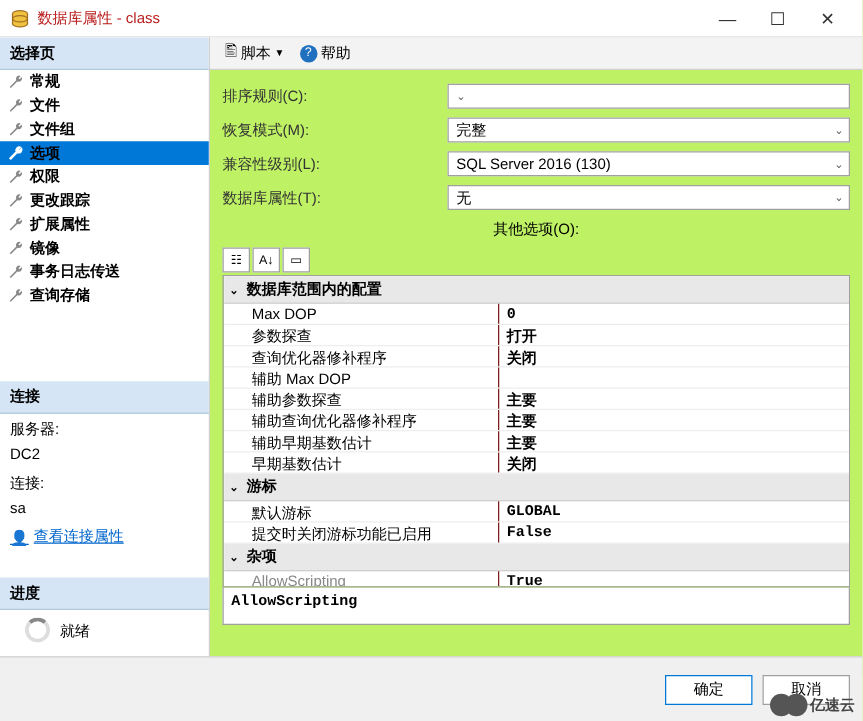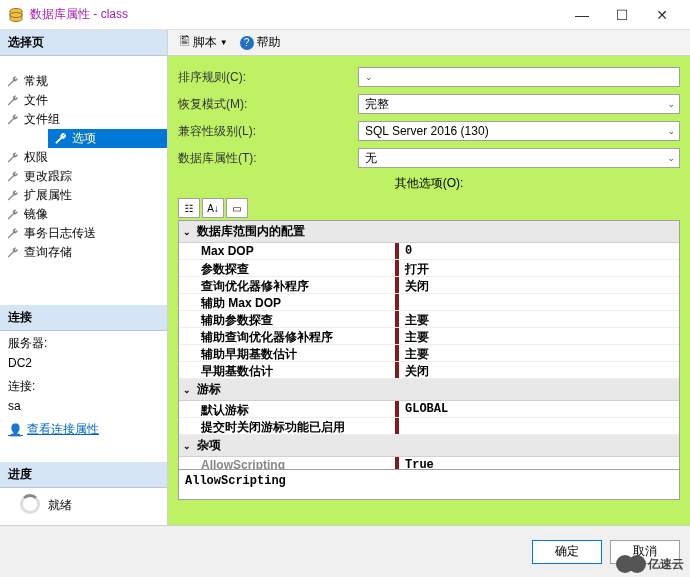--- a/index.html
+++ b/index.html
@@ -1,26 +1,26 @@
 <!DOCTYPE html>
 <html><head>
 <meta charset="utf-8">
 <style>
 * { box-sizing: border-box; margin: 0; padding: 0; font-family: "Microsoft YaHei", "Segoe UI", sans-serif; font-size: 12px; }
 body { background: #fff; width: 690px; height: 577px; overflow: hidden; position: relative; }
 .titlebar { height: 30px; background: #fff; display: flex; align-items: center; padding: 0 8px; border-bottom: 1px solid #e0e0e0; }
 .titlebar .db-icon { width: 16px; height: 16px; margin-right: 6px; }
-.titlebar .title { flex: 1; color: #a21caf; }
+.titlebar .title { flex: 1; color: #b91c1c; }
 .titlebar .winbtn { width: 40px; height: 28px; display: flex; align-items: center; justify-content: center; color: #333; font-size: 14px; }
 .content { display: flex; height: 510px; }
 .sidebar { width: 168px; background: #fff; border-right: 1px solid #d0d0d0; display: flex; flex-direction: column; }
 .sidebar-section-header { background: #d5e5f5; padding: 4px 8px; font-weight: bold; border-bottom: 1px solid #b0c8e0; }
-.sidebar-items { padding: 16px 0; }
+.sidebar-items { padding: 0 0; font-weight: bold; }
 .sidebar-item { display: flex; align-items: center; padding: 1px 6px; cursor: default; }
-.sidebar-item.selected { background: #0078d7; color: #fef9c3; margin-left: 48px; }
+.sidebar-item.selected { background: #0078d7; color: #000000; }
 .sidebar-item .wrench { width: 14px; height: 14px; margin-right: 4px; }
 .sidebar-item.selected .wrench path { fill: #fff; stroke: #fff; }
 .conn-block { padding: 4px 8px; font-size: 12px; }
 .conn-link { color: #0066cc; text-decoration: underline; padding: 4px 8px; display: flex; align-items: center; gap: 4px; }
 .progress-block { padding: 6px 20px; display: flex; align-items: flex-end; gap: 8px; }
 .spinner { width: 20px; height: 20px; border: 3px solid #ddd; border-top-color: #888; border-radius: 50%; }
 .main { flex: 1; display: flex; flex-direction: column; background: #f0f0f0; }
 .toolbar { height: 26px; background: #f3f3f3; display: flex; align-items: center; padding: 0 8px; gap: 4px; border-bottom: 1px solid #d0d0d0; }
 .toolbar-btn { display: flex; align-items: center; gap: 3px; padding: 2px 4px; }
 .main-body { flex: 1; padding: 10px; background: #bef264; overflow: hidden; }
@@ -28,21 +28,21 @@
 .form-label { width: 180px; color: #333; }
 .form-select { flex: 1; height: 20px; border: 1px solid #a0a0a0; background: #fff; display: flex; align-items: center; justify-content: space-between; padding: 0 4px 0 6px; }
 .form-select .arrow { font-size: 9px; color: #555; }
 .other-opts { display: flex; align-items: center; margin: 6px 0; gap: 6px; justify-content: center; }
 .grid-toolbar { display: flex; gap: 2px; margin-bottom: 2px; }
 .grid-tb-btn { width: 22px; height: 20px; border: 1px solid #a0a0a0; background: #fff; display: flex; align-items: center; justify-content: center; font-size: 10px; }
 .prop-grid { border: 1px solid #a0a0a0; background: #fff; height: 250px; overflow-y: auto; position: relative; }
 .prop-cat { background: #e8e8e8; padding: 2px 4px; display: flex; align-items: center; gap: 4px; font-weight: bold; border-bottom: 1px solid #d0d0d0; }
 .prop-cat .tri { font-size: 9px; width: 10px; }
 .prop-row { display: flex; border-bottom: 1px solid #eee; height: 17px; }
-.prop-row .pname { width: 220px; padding: 1px 2px 1px 22px; border-right: 4px solid #7f1d1d; overflow: hidden; white-space: nowrap; font-weight: bold; }
+.prop-row .pname { width: 220px; padding: 1px 2px 1px 22px; border-right: 1px solid #7f1d1d; overflow: hidden; white-space: nowrap; }
 .prop-row .pval { flex: 1; padding: 1px 6px; font-weight: bold; font-family: "Courier New", monospace; }
 .prop-row.ro .pname { color: #888; }
 .prop-desc { border: 1px solid #a0a0a0; border-top: none; background: #fff; padding: 4px 6px; height: 30px; font-weight: bold; font-family: "Courier New", monospace; }
 .footer { position: absolute; bottom: 0; left: 0; right: 0; height: 52px; border-top: 1px solid #d0d0d0; display: flex; align-items: center; justify-content: flex-end; padding: 0 10px; gap: 8px; background: #f0f0f0; }
 .footer-btn { border: 1px solid #0078d7; background: #fff; width: 70px; height: 24px; display: flex; align-items: center; justify-content: center; }
 .watermark { position: absolute; right: 6px; bottom: 4px; display: flex; align-items: center; gap: 2px; font-size: 14px; font-weight: bold; color: #444; }
 .watermark .circ { width: 18px; height: 18px; border-radius: 50%; background: #555; }
 svg.wrench path { fill: #888; }
 </style>
 </head>
@@ -236,20 +236,21 @@
           <div class="prop-cat">
             <span class="tri">⌄</span>
             <span>游标</span>
           </div>
           <div class="prop-row">
             <div class="pname">默认游标</div>
             <div class="pval">GLOBAL</div>
           </div>
           <div class="prop-row">
             <div class="pname">提交时关闭游标功能已启用</div>
+            <div class="pval">False</div>
           </div>
           <div class="prop-cat">
             <span class="tri">⌄</span>
             <span>杂项</span>
           </div>
           <div class="prop-row ro">
             <div class="pname">AllowScripting</div>
             <div class="pval">True</div>
           </div>
         </div>

